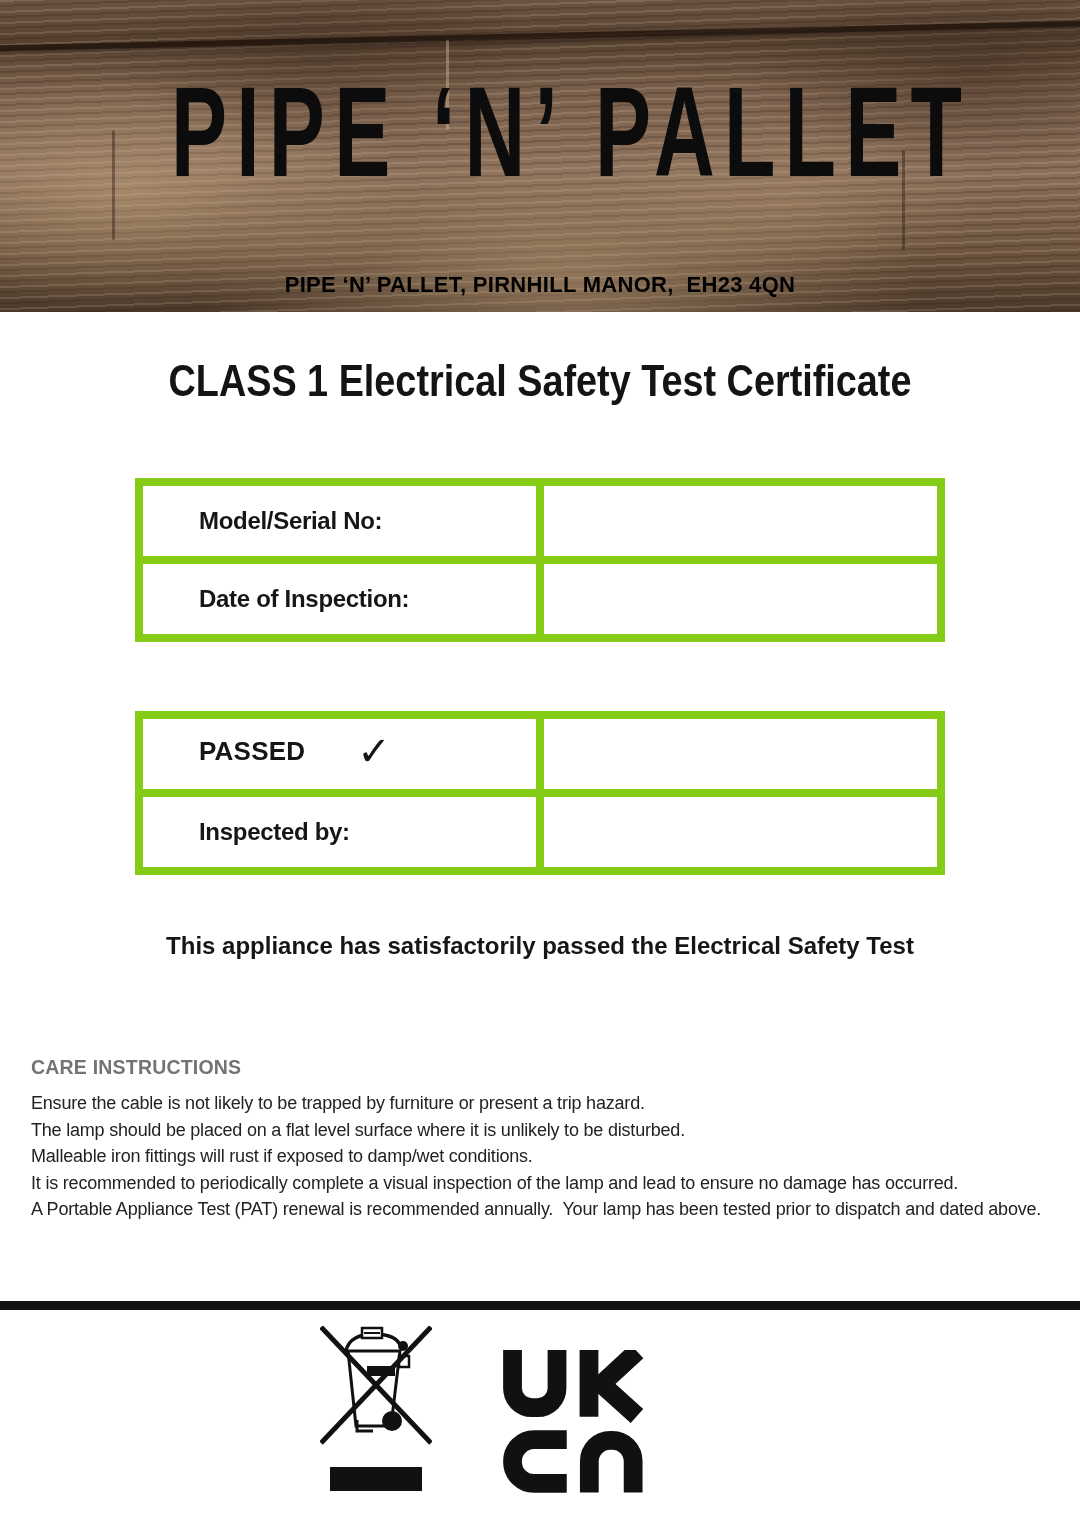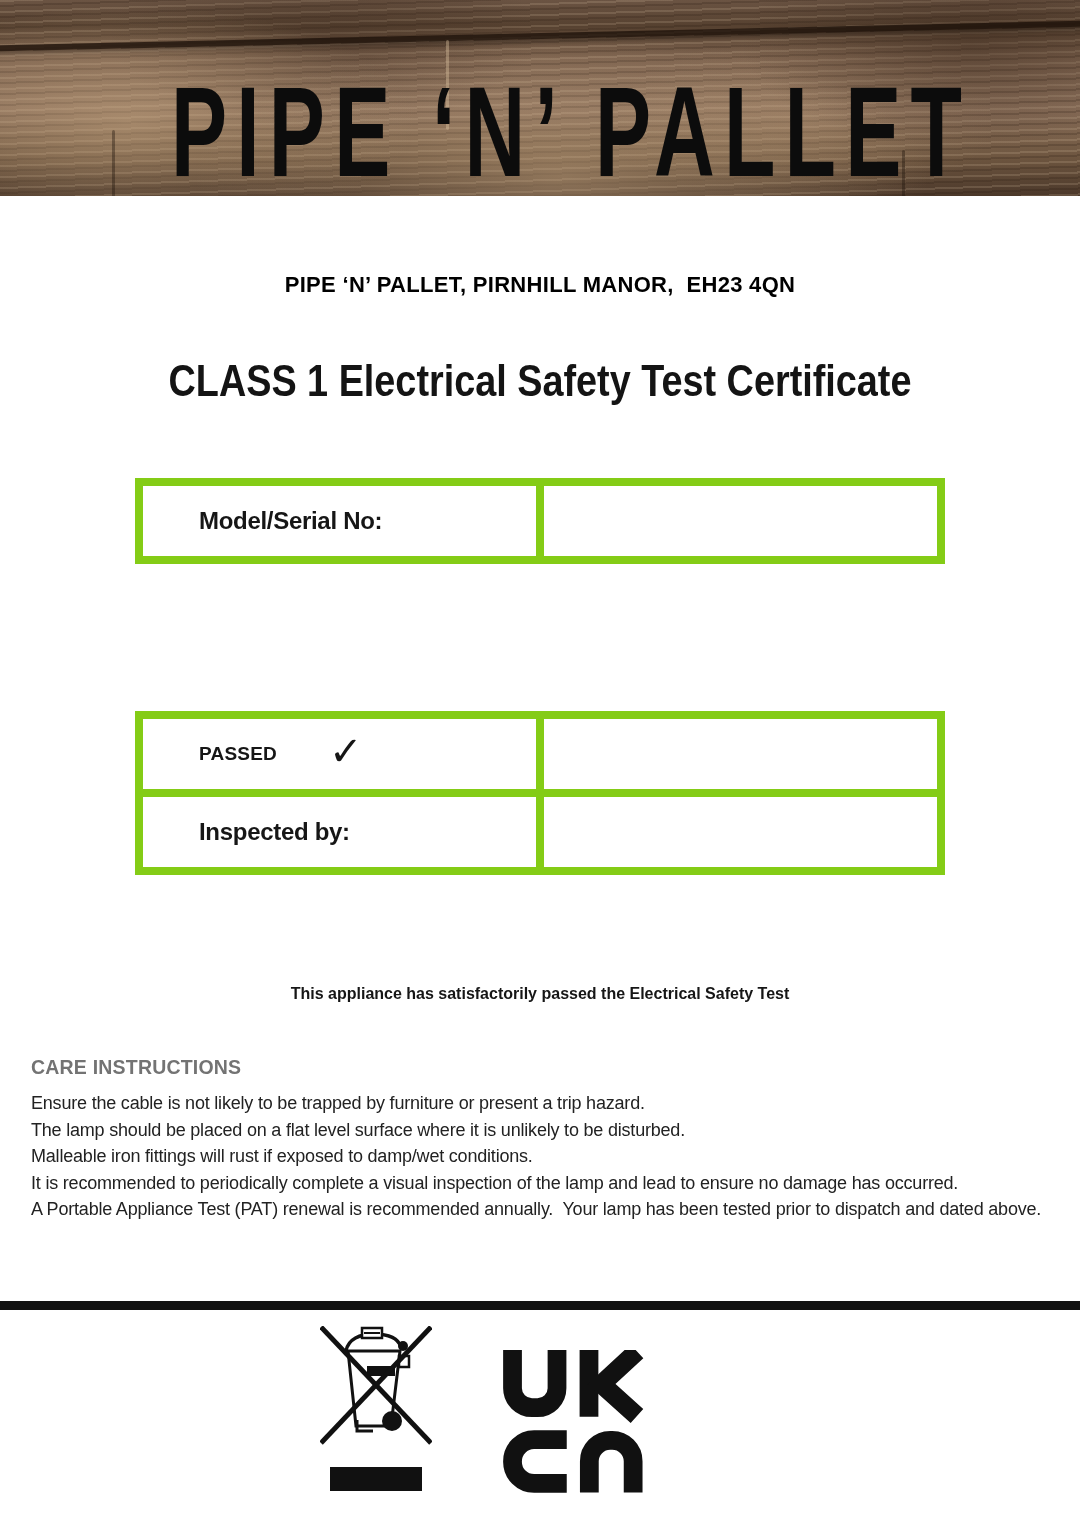--- a/index.html
+++ b/index.html
@@ -4,21 +4,21 @@
 <style>
   html,body{margin:0;padding:0;background:#e8e8e8;}
   .page{
     position:relative;width:1080px;height:1528px;margin:0 auto;
     background:#ffffff;overflow:hidden;
     font-family:"Liberation Sans",sans-serif;color:#1a1a1a;
   }
 
   
   .banner{
-    position:absolute;top:0;left:0;width:1080px;height:196px;overflow:hidden;
+    position:absolute;top:0;left:0;width:1080px;height:312px;overflow:hidden;
     background-color:#7d6350;
     background-image:
       radial-gradient(ellipse 420px 170px at 12% 62%, rgba(200,168,130,.50), rgba(0,0,0,0) 68%),
       radial-gradient(ellipse 540px 210px at 52% 90%, rgba(206,174,136,.45), rgba(0,0,0,0) 68%),
       radial-gradient(ellipse 330px 150px at 90% 22%, rgba(56,38,26,.45), rgba(0,0,0,0) 70%),
       radial-gradient(ellipse 280px 120px at 74% 62%, rgba(184,152,116,.30), rgba(0,0,0,0) 70%),
       radial-gradient(ellipse 300px 130px at 30% 18%, rgba(60,42,30,.35), rgba(0,0,0,0) 72%),
       repeating-linear-gradient(178deg,
         rgba(236,212,180,.16) 0 2px, rgba(0,0,0,0) 2px 5px,
         rgba(36,22,13,.20) 5px 7px, rgba(0,0,0,0) 7px 11px),
@@ -53,30 +53,30 @@
     background:#fff;
   }
   table.cert td{
     border:8px solid #84cc16;height:70px;vertical-align:middle;padding:0;
   }
   table.cert td.lbl{
     padding-left:56px;font-weight:bold;font-size:24px;letter-spacing:-.3px;color:#161616;
   }
   #details-table{top:478px;}
   #result-table{top:711px;}
-  .passed-lbl{font-size:19px;font-weight:bold;letter-spacing:.2px;}
+  .passed-lbl{font-size:26px;font-weight:bold;letter-spacing:.2px;}
   .check{
     display:inline-block;margin-left:52px;font-size:40px;font-weight:bold;
     font-family:"DejaVu Sans",sans-serif;transform:translateY(-3px);vertical-align:middle;
   }
 
   
   .statement{
     position:absolute;top:925px;left:0;width:1080px;text-align:center;
-    font-size:16px;font-weight:bold;line-height:41px;color:#161616;margin-top:48px;
+    font-size:24px;font-weight:bold;line-height:41px;color:#161616;
   }
 
   
   .care{position:absolute;left:31px;top:1056px;width:1035px;}
   .care h3{margin:0 0 11px 0;font-size:19.5px;letter-spacing:.2px;color:#737373;}
   .care p{margin:0;font-size:18px;line-height:26.5px;letter-spacing:-.2px;white-space:pre;color:#222;}
 
   
   .rule{position:absolute;left:0;top:1301px;width:1080px;height:9px;background:#121212;}
   .weee-svg{position:absolute;left:320px;top:1326px;}
@@ -104,20 +104,28 @@
   <table class="cert" id="details-table">
     <tbody>
         <tr>
       <td class="lbl">
         <span>Model/Serial No:</span>
       </td>
       <td>
         <span></span>
       </td>
     </tr>
+    <tr>
+      <td class="lbl">
+        <span>Date of Inspection:</span>
+      </td>
+      <td>
+        <span></span>
+      </td>
+    </tr>
   </tbody>
     </table>
 
   <table class="cert" id="result-table">
     <tbody>
         <tr>
       <td class="lbl">
         <span class="passed-lbl">PASSED</span><span class="check">✓</span>
       </td>
       <td>

